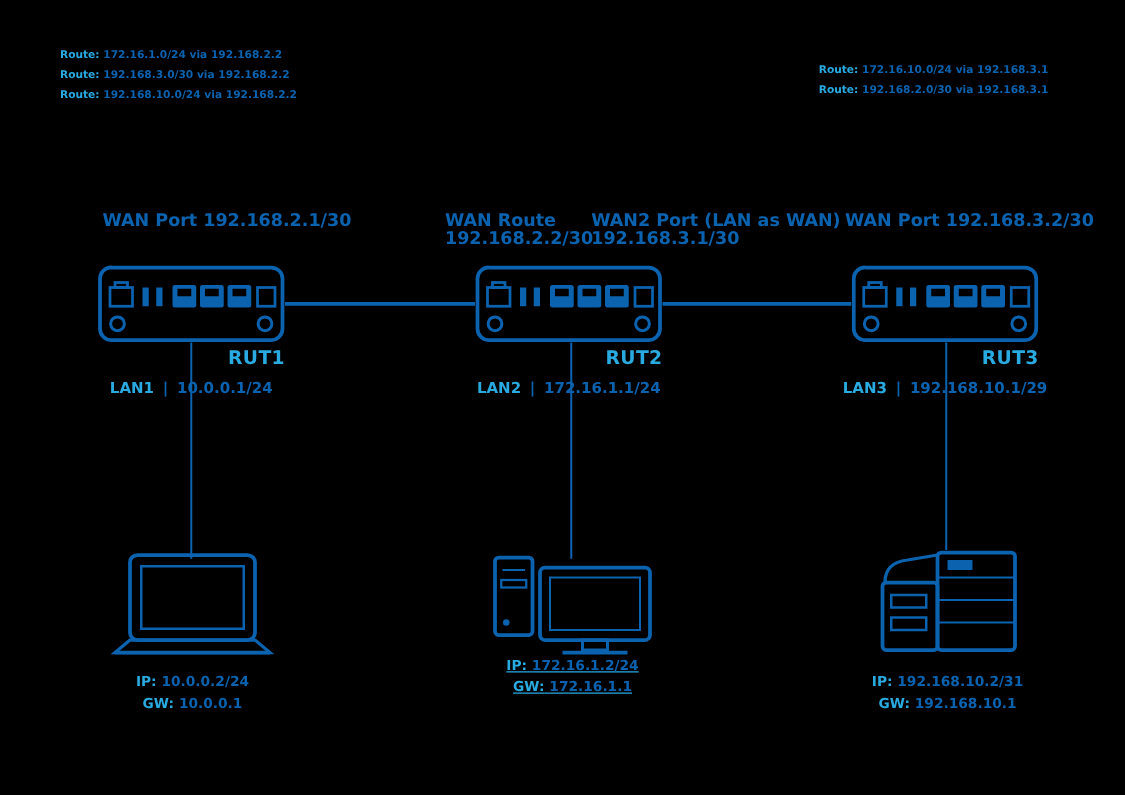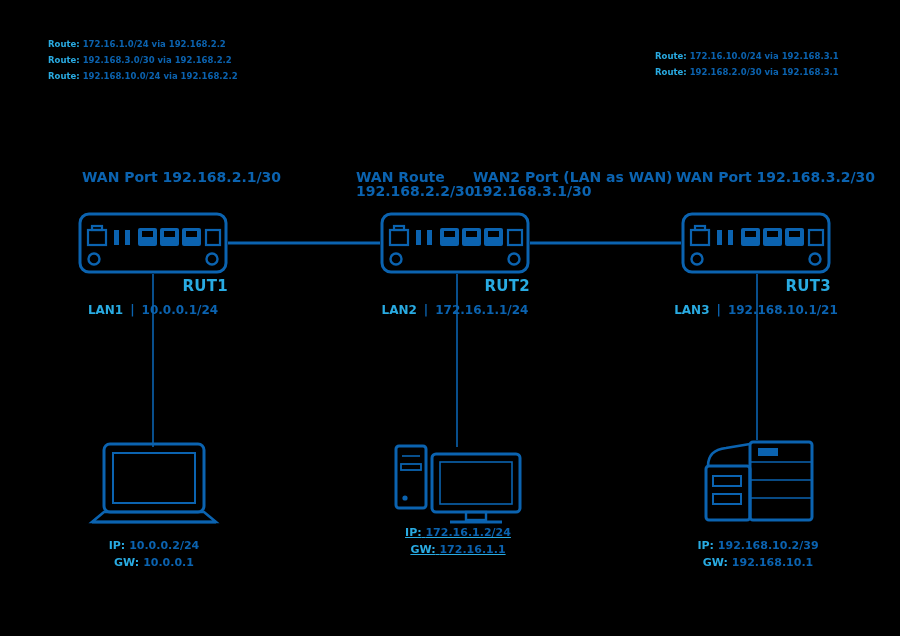--- a/index.html
+++ b/index.html
@@ -148,21 +148,21 @@
     <g fill="#000">
       <rect x="64" y="19" width="11" height="6"></rect>
       <rect x="86" y="19" width="11" height="6"></rect>
       <rect x="108" y="19" width="11" height="6"></rect>
     </g>
     <rect x="128" y="18" width="14" height="15" fill="none" stroke="#0B63B0" stroke-width="2.2"></rect>
   </svg>
 </div>
 <div class="abs rname" style="left:681px;top:277px;width:150px;">RUT3</div>
 <div class="abs lanrow" style="left:656px;top:303px;width:200px;">
-  <span class="k">LAN3</span><span class="sep">|</span><span class="v">192.168.10.1/21</span>
+  <span class="k">LAN3</span><span class="sep">|</span><span class="v">192.168.10.1/29</span>
 </div>
 
 <svg class="abs" style="left:0;top:0;" width="900" height="636">
   <line class="wire" x1="228" y1="243" x2="380" y2="243"></line>
   <line class="wire" x1="530" y1="243" x2="681" y2="243"></line>
   <line class="thinwire" x1="153" y1="274" x2="153" y2="447"></line>
   <line class="thinwire" x1="457" y1="274" x2="457" y2="447"></line>
   <line class="thinwire" x1="757" y1="274" x2="757" y2="440"></line>
 </svg>
 
@@ -217,19 +217,19 @@
     <line class="thinwire" x1="50" y1="48" x2="112" y2="48"></line>
     <line class="thinwire" x1="50" y1="66" x2="112" y2="66"></line>
     <rect x="13" y="44" width="28" height="10" fill="none" stroke="#0B63B0" stroke-width="2"></rect>
     <rect x="13" y="62" width="28" height="10" fill="none" stroke="#0B63B0" stroke-width="2"></rect>
     <rect x="58" y="16" width="20" height="8" fill="#0B63B0"></rect>
   </svg>
 </div>
 <div class="abs devlbl" style="left:658px;top:537px;width:200px;">
   <div>
     <span class="k">IP:</span>
-    <span class="v">192.168.10.2/39</span>
+    <span class="v">192.168.10.2/31</span>
   </div>
   <div>
     <span class="k">GW:</span>
     <span class="v">192.168.10.1</span>
   </div>
 </div>
 
 </body></html>

